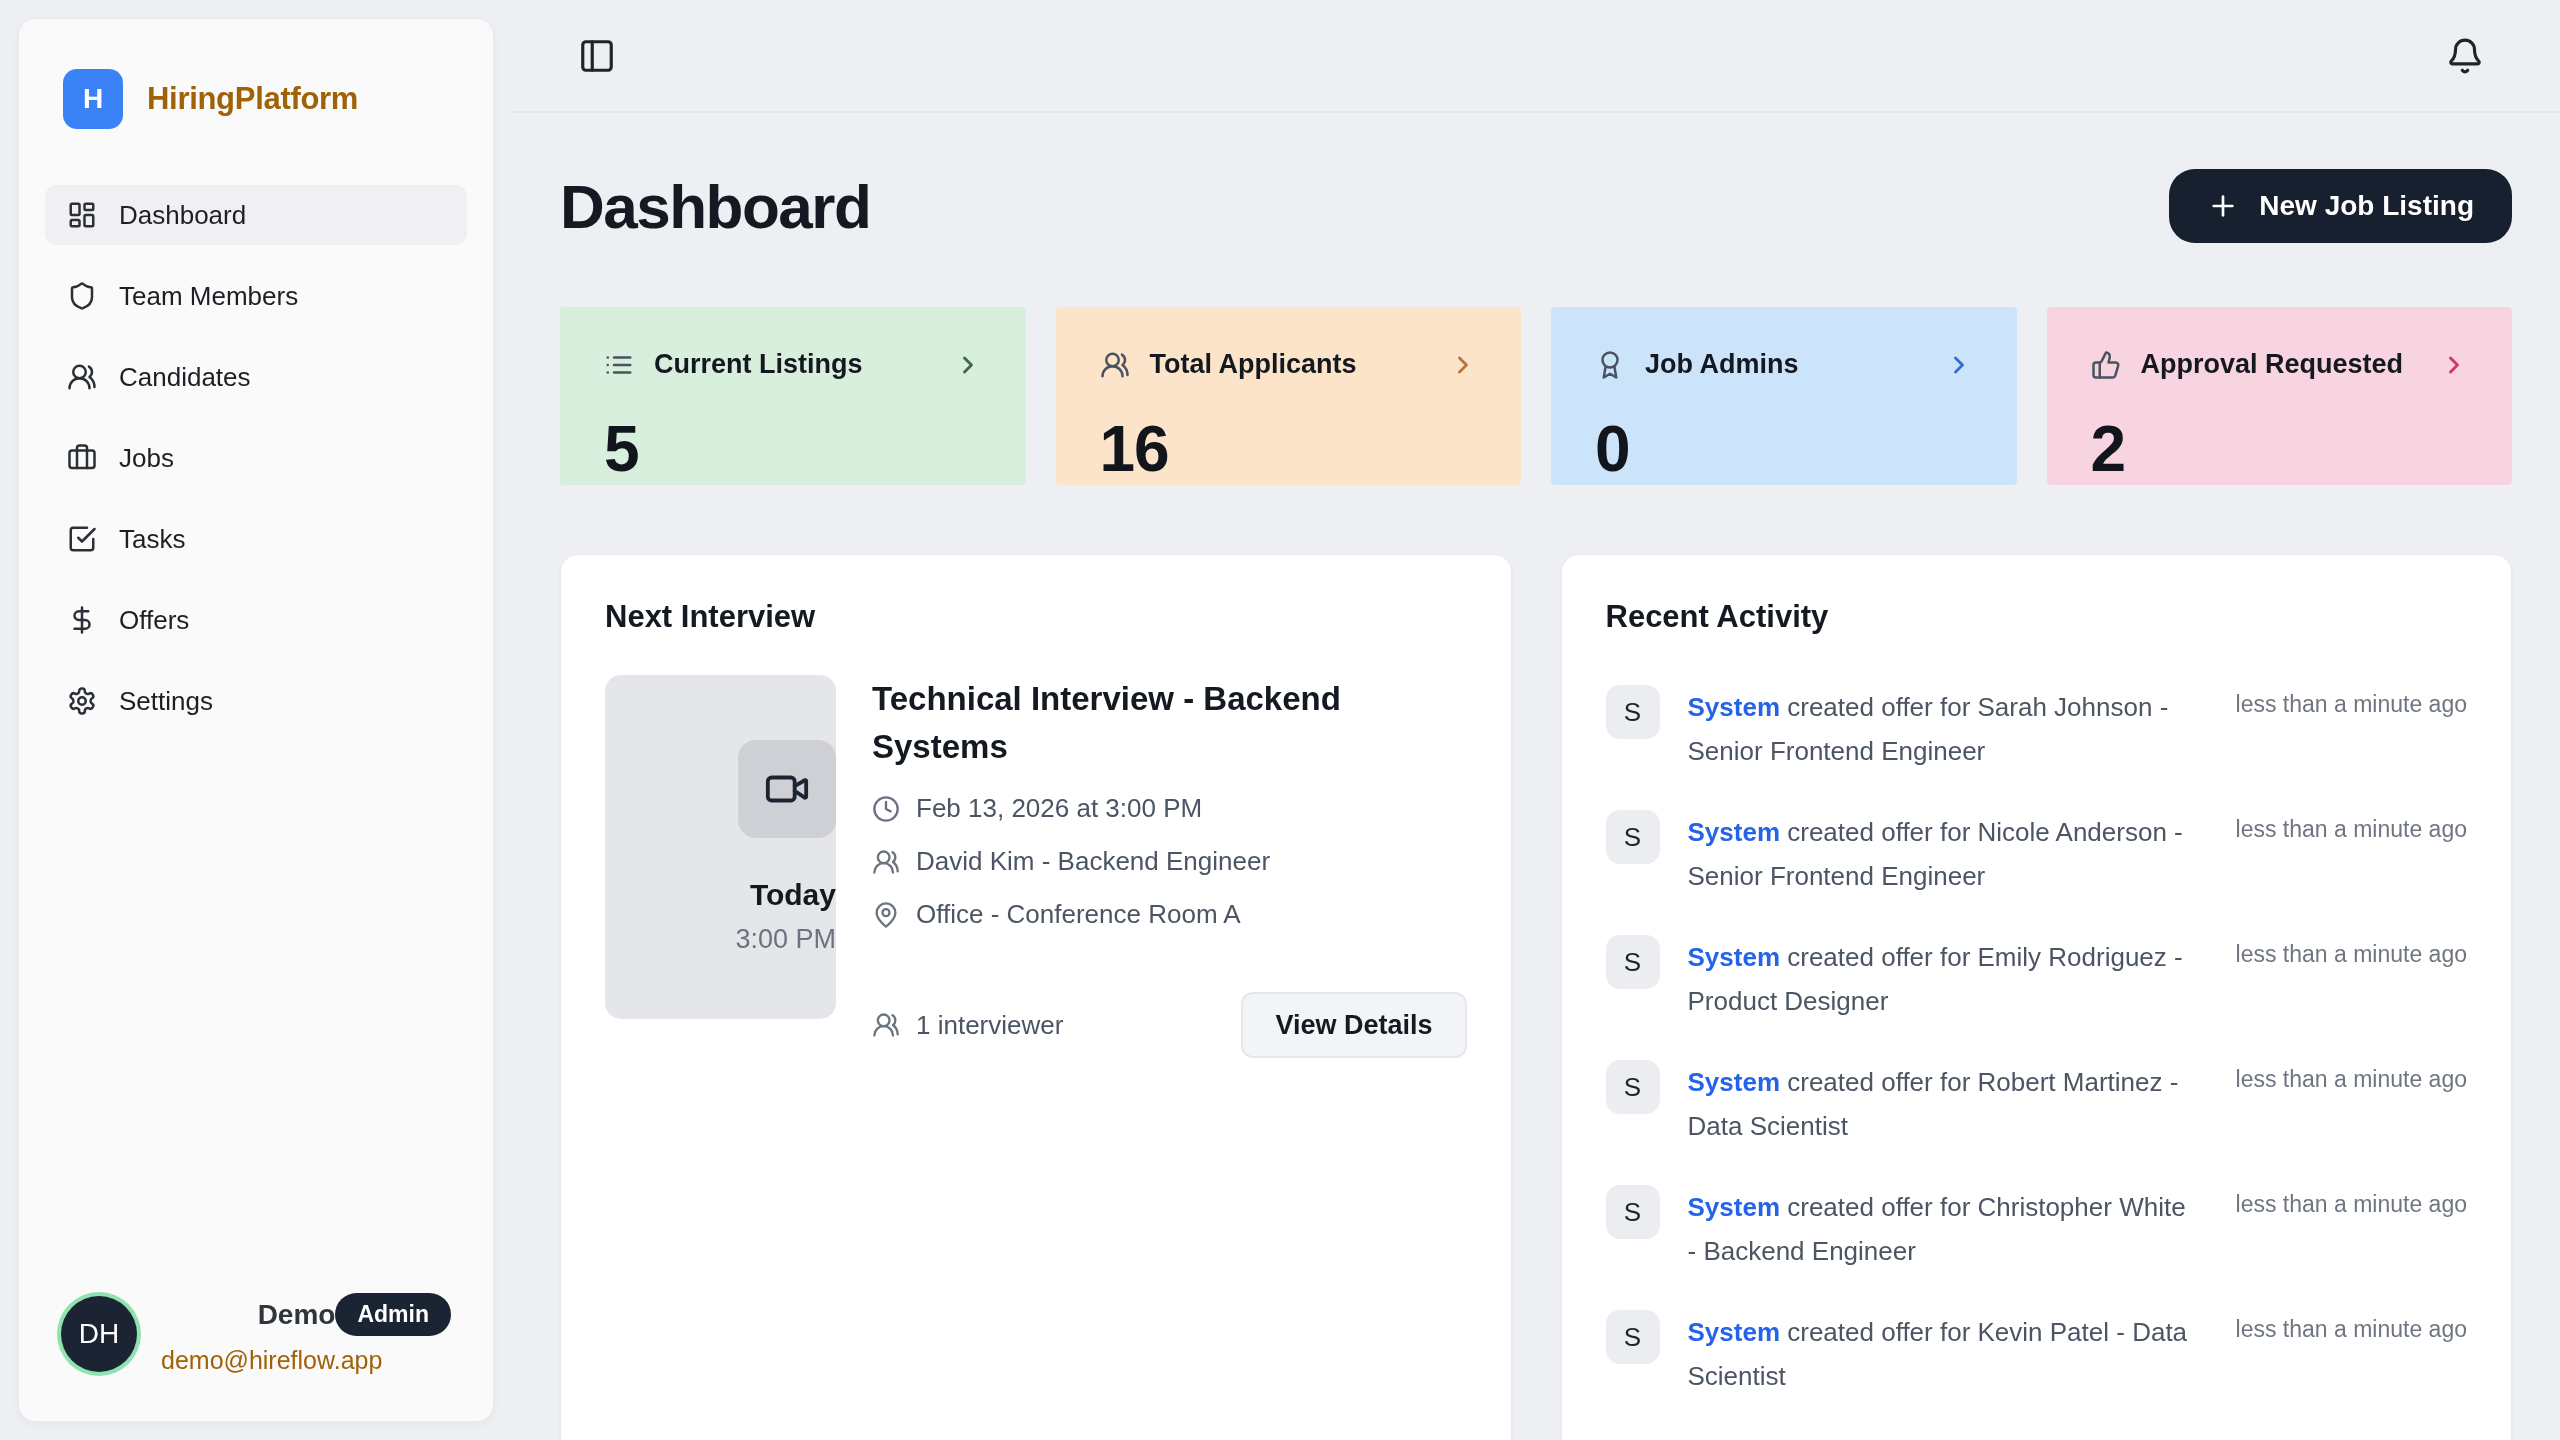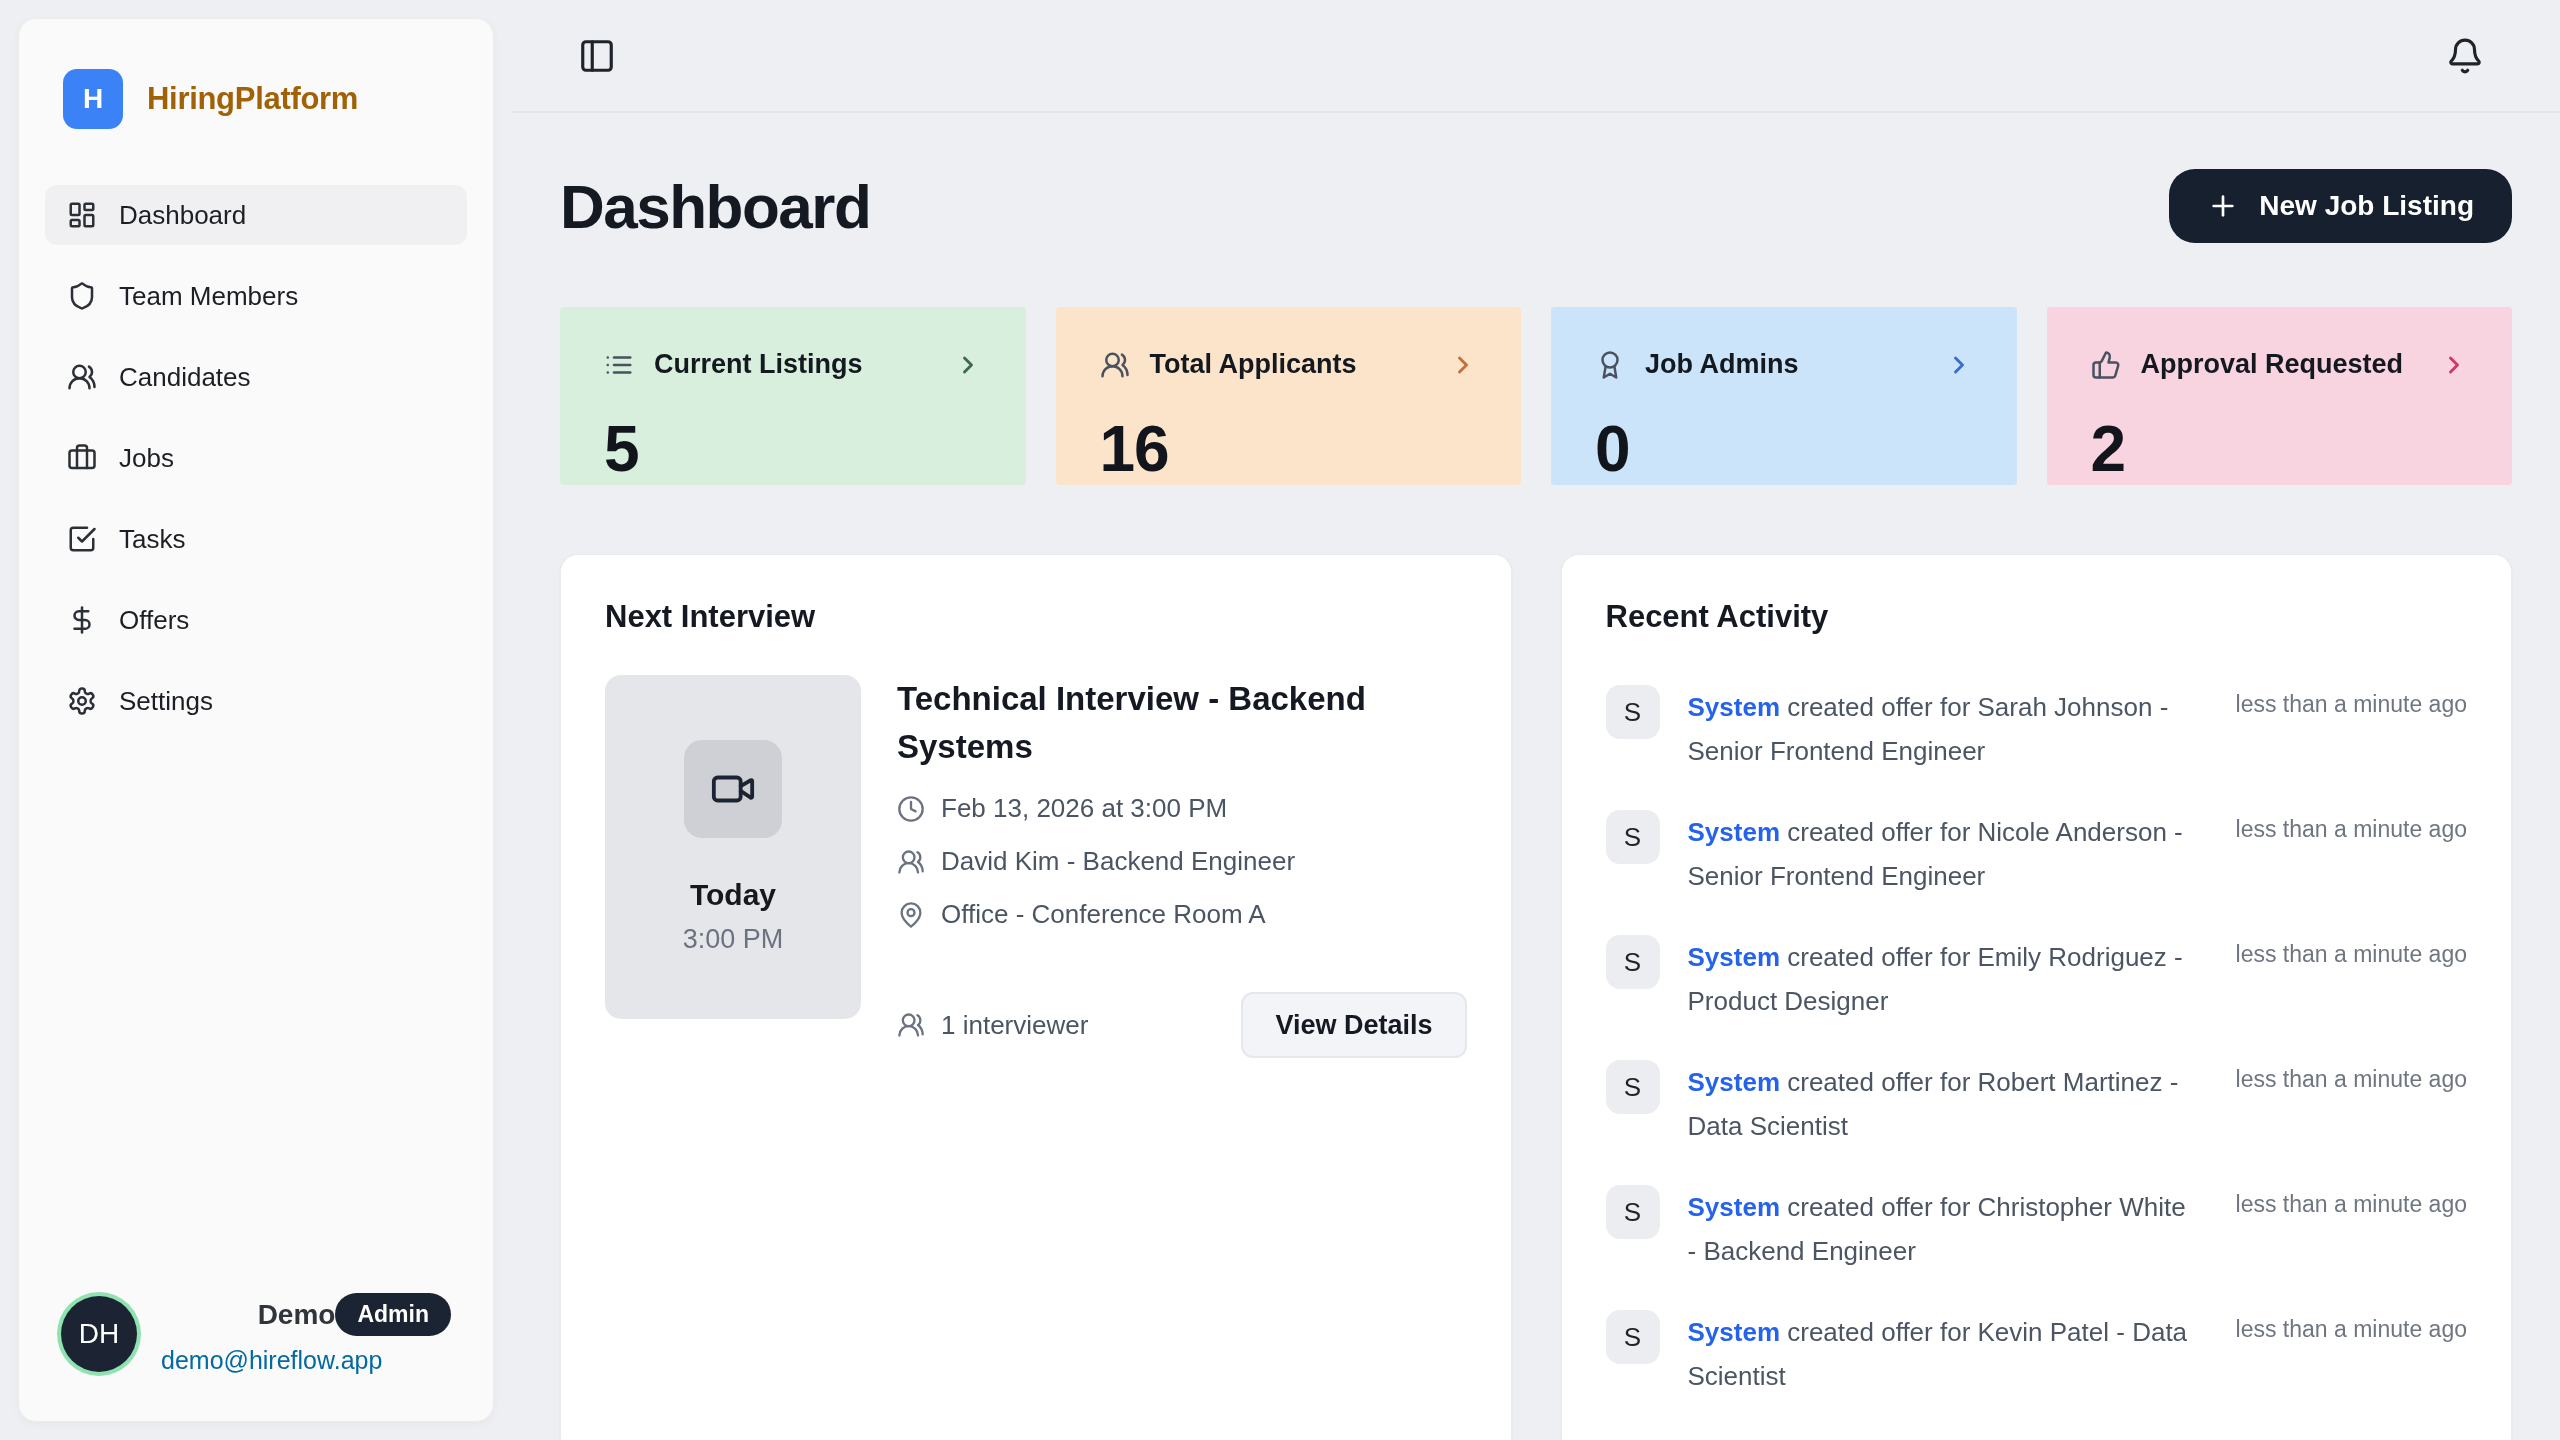--- a/index.html
+++ b/index.html
@@ -43,21 +43,21 @@
     display:flex; align-items:center; justify-content:center;
     color:#fff; font-size:28px; flex:0 0 auto;
   }
   .user-meta { flex:1; min-width:0; }
   .user-top { display:flex; align-items:center; justify-content:flex-end;margin-left:24px; }
   .user-name { font-size:28px; font-weight:700; color:#30353c; }
   .role-badge {
     background:#1b2433; color:#fff; font-size:23px; font-weight:700;
     padding:8px 22px; border-radius:999px;
   }
-  .user-email { font-size:25px; color:#0369a1; margin-top:10px; }
+  .user-email { font-size:25px; color:#a16207; margin-top:10px; }
 
   
   .topbar {
     position:absolute; left:512px; top:0; right:0; height:113px;
     display:flex; align-items:center; padding:0 70px 0 60px;
     border-bottom:2px solid #e3e5e9;
   }
   .icon-btn { background:none; border:none; cursor:pointer; color:#1f242c; padding:6px; }
   .icon-btn svg { width:38px; height:38px; }
   .topbar-spacer { flex:1; }
@@ -86,22 +86,22 @@
   .panel {
     background:#fff; border:1px solid #e9ebef; border-radius:18px;
     box-shadow:0 1px 3px rgba(20,24,31,.05);
     padding:44px; height:900px;
   }
   .panel-title { font-size:31px; font-weight:700; color:#141922; }
 
   
   .iv-body { display:flex; gap:36px; margin-top:40px; }
   .iv-tile {
-    width:256px; height:344px; background:#e5e6e9; border-radius:16px;
-    display:flex; flex-direction:column; align-items:center; justify-content:center;
+    width:231px; height:344px; background:#e5e6e9; border-radius:16px;
+    display:flex; flex-direction:column; align-items:flex-end; justify-content:center;
     flex:0 0 auto;
   }
   .iv-video-box {
     width:98px; height:98px; background:#cfd0d5; border-radius:18px;
     display:flex; align-items:center; justify-content:center; color:#1c2433;
   }
   .iv-video-box svg { width:46px; height:46px; }
   .iv-day { font-size:30px; font-weight:700; color:#15191f; margin-top:40px; }
   .iv-time { font-size:27px; color:#6b7280; margin-top:12px; }
   .iv-details { flex:1; display:flex; flex-direction:column; }

